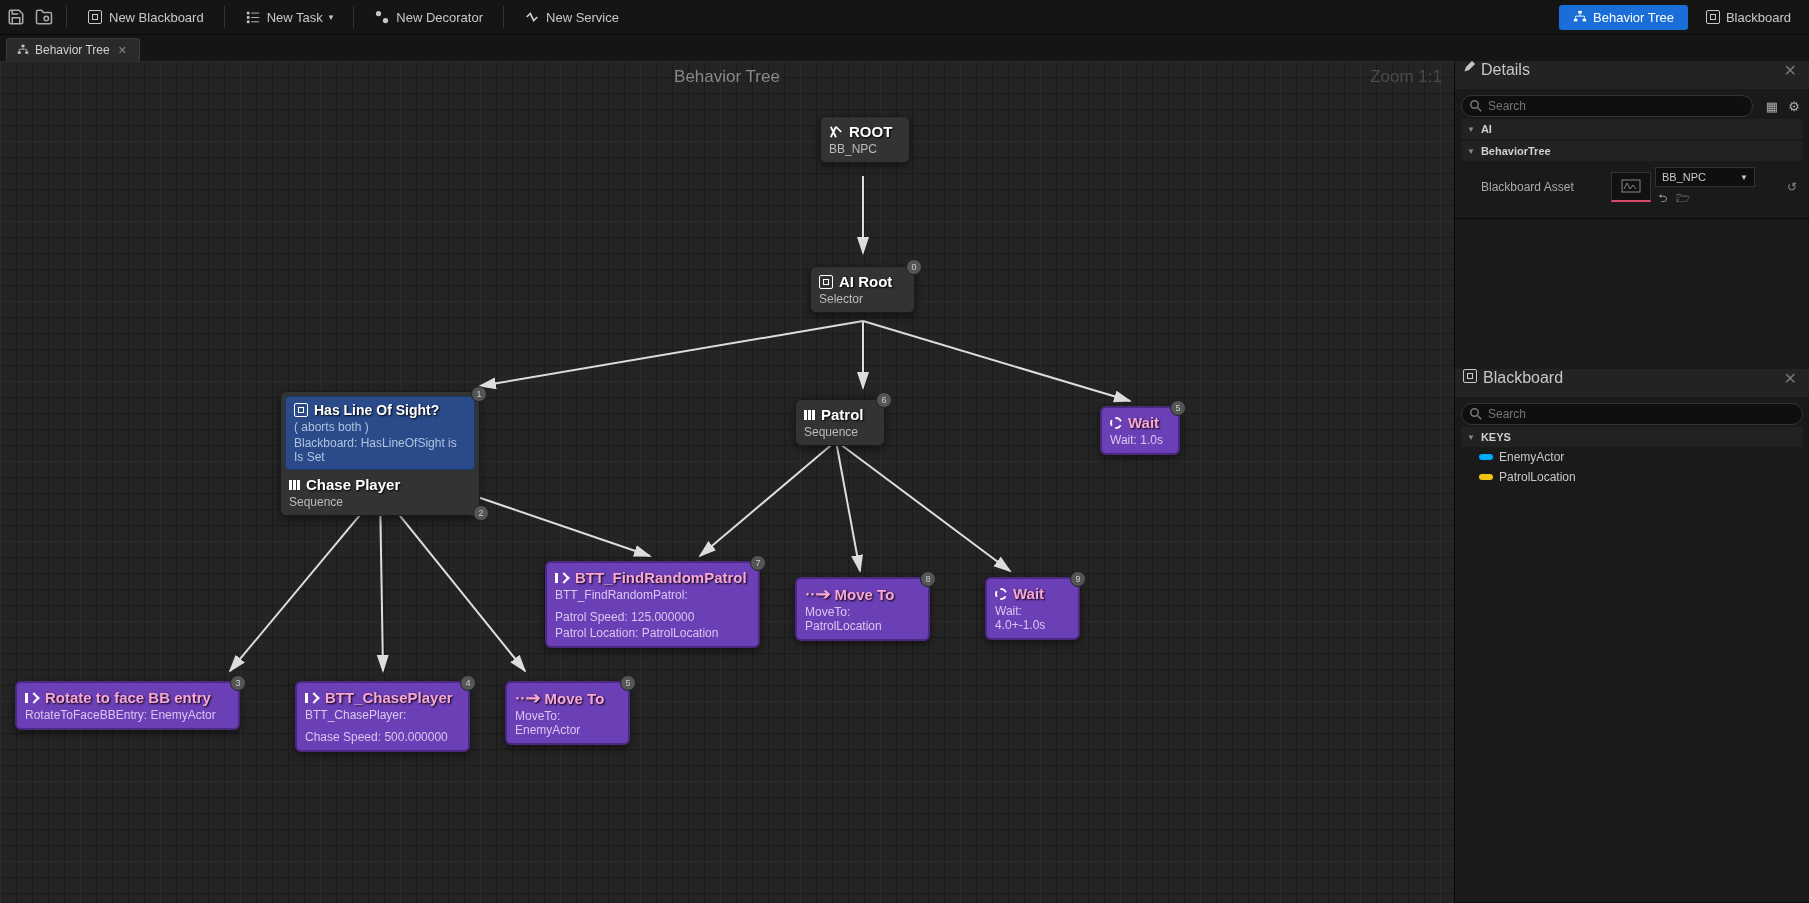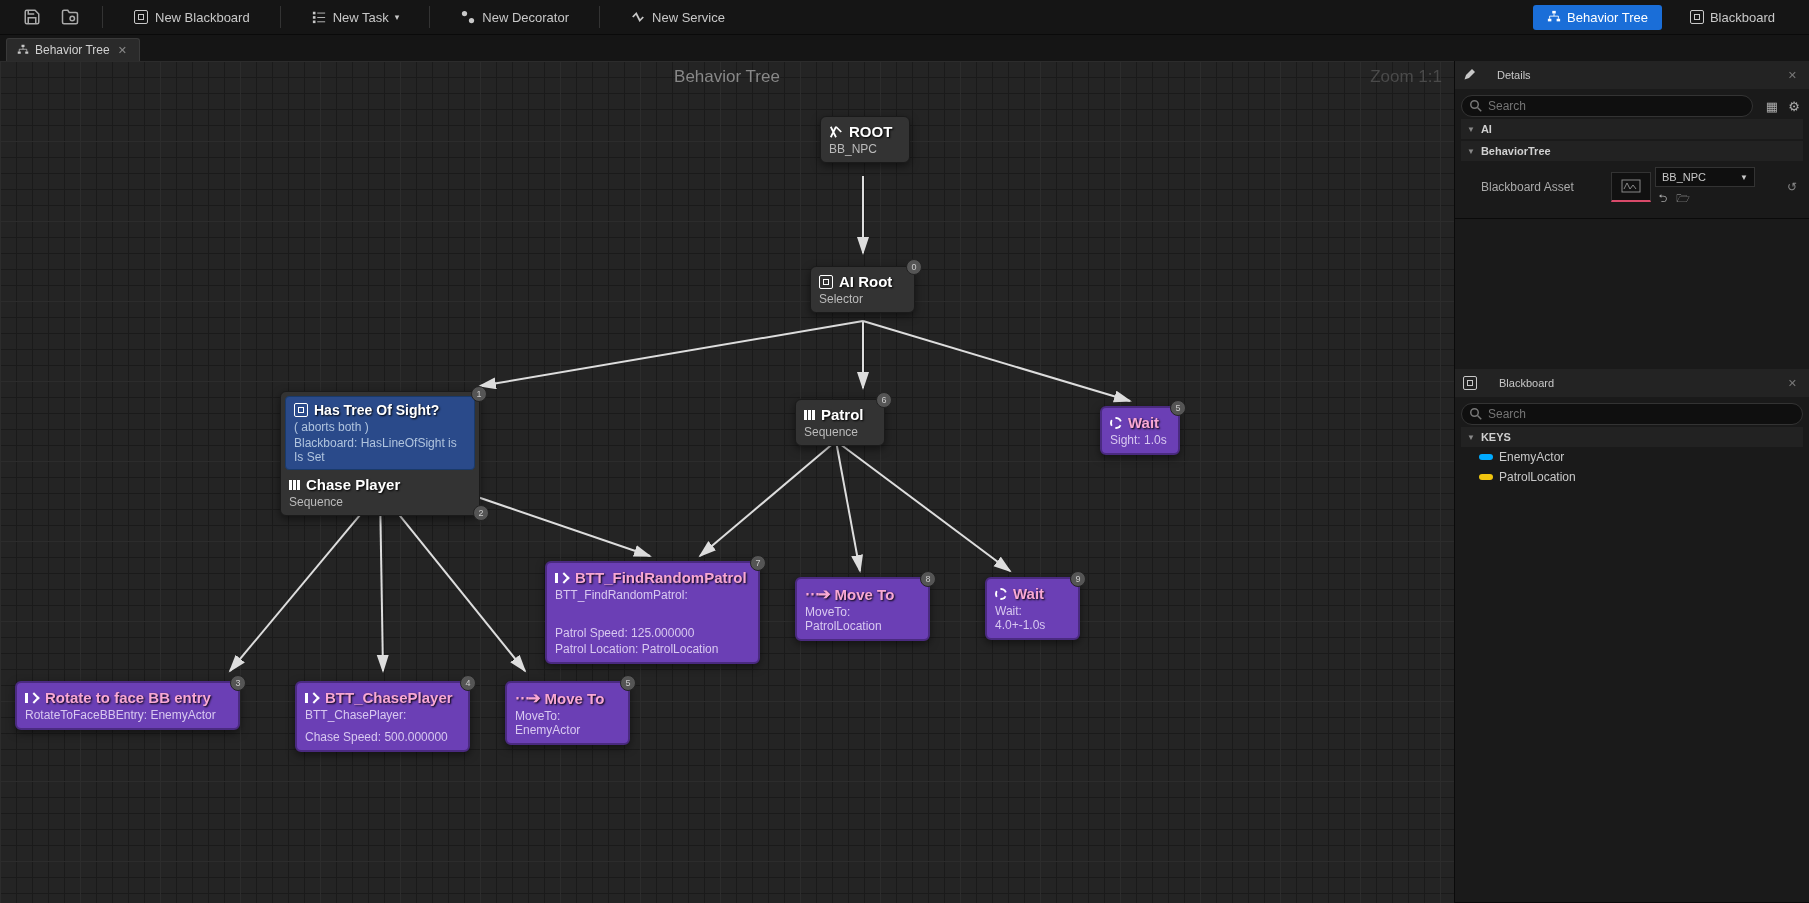--- a/index.html
+++ b/index.html
@@ -1,17 +1,17 @@
 <!DOCTYPE html>
 <html><head>
 <meta charset="utf-8">
 <style>
 *{margin:0;padding:0;box-sizing:border-box;font-family:"Segoe UI",Arial,sans-serif;user-select:none}
 body{width:1809px;height:903px;background:#1a1a1a;color:#c8c8c8;overflow:hidden;position:relative}
-.toolbar{height:35px;background:#151515;display:flex;align-items:center;padding:0 20px;gap:14px;border-bottom:1px solid #0a0a0a}
+.toolbar{height:35px;background:#151515;display:flex;align-items:center;padding:0 4px;gap:4px;border-bottom:1px solid #0a0a0a}
 .tb-ico{width:24px;height:24px;display:flex;align-items:center;justify-content:center;cursor:pointer;color:#aaa}
 .tb-sep{width:1px;height:22px;background:#333;margin:0 6px}
 .tb-btn{display:flex;align-items:center;gap:6px;padding:4px 10px;cursor:pointer;border-radius:2px;font-size:13px;color:#c8c8c8}
 .tb-btn .ic{width:16px;height:16px;display:flex;align-items:center;justify-content:center}
 .spacer{flex:1}
 .mode-btn{display:flex;align-items:center;gap:6px;padding:5px 14px;font-size:13px;border-radius:3px;cursor:pointer}
 .mode-active{background:#1a6ed8;color:#fff}
 .mode-inactive{color:#c8c8c8}
 .tabbar{height:26px;display:flex;align-items:flex-end;padding-left:6px;gap:2px;background:#151515}
 .tab{display:flex;align-items:center;gap:6px;padding:4px 10px;background:#2a2a2a;border:1px solid #3a3a3a;border-bottom:none;font-size:12px;color:#d0d0d0;border-radius:3px 3px 0 0;cursor:pointer}
@@ -28,21 +28,21 @@
 .task{background:#6b3fb5;border:2px solid #4a2a80}
 .task .sub{color:#d8c8f0}
 .task .hdr{color:#f9a8d4}
 .decorator{background:#2a4a8a;border:1px solid #1a3a6a;border-radius:4px;padding:5px 8px;margin-bottom:4px}
 .decorator .hdr{font-size:14px}
 .decorator .sub{color:#b0c4de;font-size:12px}
 .bbicon{width:14px;height:14px;border:1.5px solid currentColor;border-radius:2px;position:relative}
 .bbicon::after{content:"";position:absolute;inset:3px;border:1px solid currentColor}
 .side{width:355px;background:#1a1a1a;display:flex;flex-direction:column;border-left:1px solid #0a0a0a}
 .panel{border-bottom:1px solid #0a0a0a}
-.panel-hdr{height:28px;display:flex;align-items:center;padding:0 8px;font-size:11px;background:#232323;gap:22px}
+.panel-hdr{height:28px;display:flex;padding:0 8px;font-size:16px;background:#232323;gap:6px}
 .panel-hdr .close{margin-left:auto;color:#777;cursor:pointer;padding:0 4px}
 .panel-body{padding:6px}
 .search{display:flex;align-items:center;background:#0f0f0f;border:1px solid #333;border-radius:12px;padding:3px 8px;gap:6px}
 .search input{flex:1;background:transparent;border:none;outline:none;color:#c8c8c8;font-size:12px}
 .cat{display:flex;align-items:center;gap:6px;padding:4px 6px;font-size:11px;font-weight:bold;color:#d0d0d0;background:#222;margin-top:2px;cursor:pointer}
 .cat .arr{font-size:8px;color:#888}
 .prop-row{display:flex;align-items:center;padding:6px 6px 6px 20px;font-size:12px}
 .prop-label{width:130px;color:#aaa}
 .prop-val{flex:1;display:flex;align-items:center;gap:4px}
 .asset-thumb{width:40px;height:30px;background:#111;border:1px solid #333;display:flex;align-items:center;justify-content:center;border-bottom:2px solid #d94a6a}
@@ -194,21 +194,21 @@
         </div>
       <div class="sub">Selector</div>
     </div>
 
     <div class="node" style="left:280px;top:330px;width:200px;padding:4px">
       <div class="badge" style="top:-6px">1</div>
       <div class="decorator">
         <div class="badge" style="top:auto;bottom:-6px;right:-10px">2</div>
         <div class="hdr">
             <span class="bbicon"></span>
-            <span>Has Tree Of Sight?</span>
+            <span>Has Line Of Sight?</span>
           </div>
         <div class="sub">( aborts both )</div>
         <div class="sub">Blackboard: HasLineOfSight is Is Set</div>
       </div>
       <div style="padding:2px 4px">
         <div class="hdr">
             <span class="seqicon">
               <span></span>
               <span></span>
               <span></span>
@@ -231,21 +231,21 @@
         </div>
       <div class="sub">Sequence</div>
     </div>
 
     <div class="node task" style="left:1100px;top:345px;width:75px">
       <div class="badge">5</div>
       <div class="hdr">
           <span class="waiticon"></span>
           <span>Wait</span>
         </div>
-      <div class="sub">Sight: 1.0s</div>
+      <div class="sub">Wait: 1.0s</div>
     </div>
 
     <div class="node task" style="left:15px;top:620px;width:225px">
       <div class="badge">3</div>
       <div class="hdr">
           <span class="taskicon"></span>
           <span>Rotate to face BB entry</span>
         </div>
       <div class="sub">RotateToFaceBBEntry: EnemyActor</div>
     </div>
@@ -269,21 +269,21 @@
       <div class="sub">MoveTo: EnemyActor</div>
     </div>
 
     <div class="node task" style="left:545px;top:500px;width:215px">
       <div class="badge">7</div>
       <div class="hdr">
           <span class="taskicon"></span>
           <span>BTT_FindRandomPatrol</span>
         </div>
       <div class="sub">BTT_FindRandomPatrol:</div>
-      <div class="sub" style="margin-top:24px">Patrol Speed: 125.000000</div>
+      <div class="sub" style="margin-top:8px">Patrol Speed: 125.000000</div>
       <div class="sub">Patrol Location: PatrolLocation</div>
     </div>
 
     <div class="node task" style="left:795px;top:516px;width:135px">
       <div class="badge">8</div>
       <div class="hdr">
           <span style="letter-spacing:-2px">⋯➔</span>
           <span>Move To</span>
         </div>
       <div class="sub">MoveTo: PatrolLocation</div>

